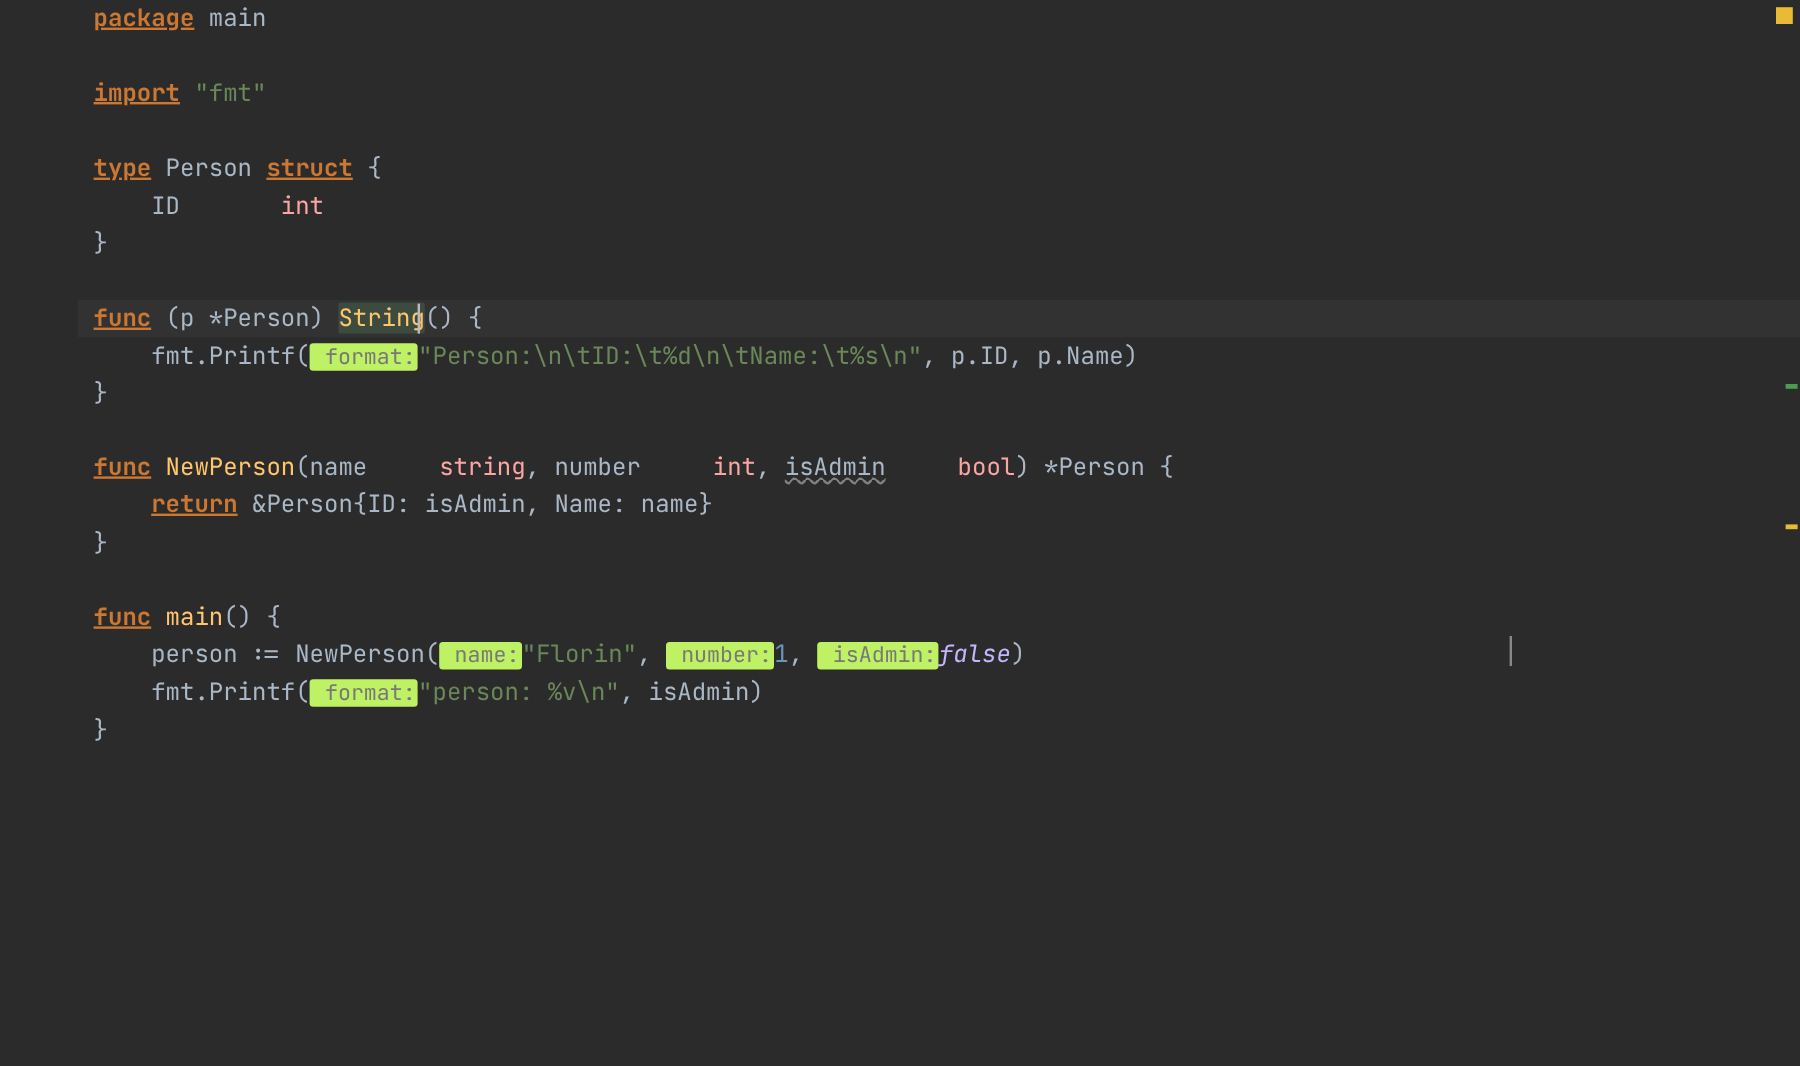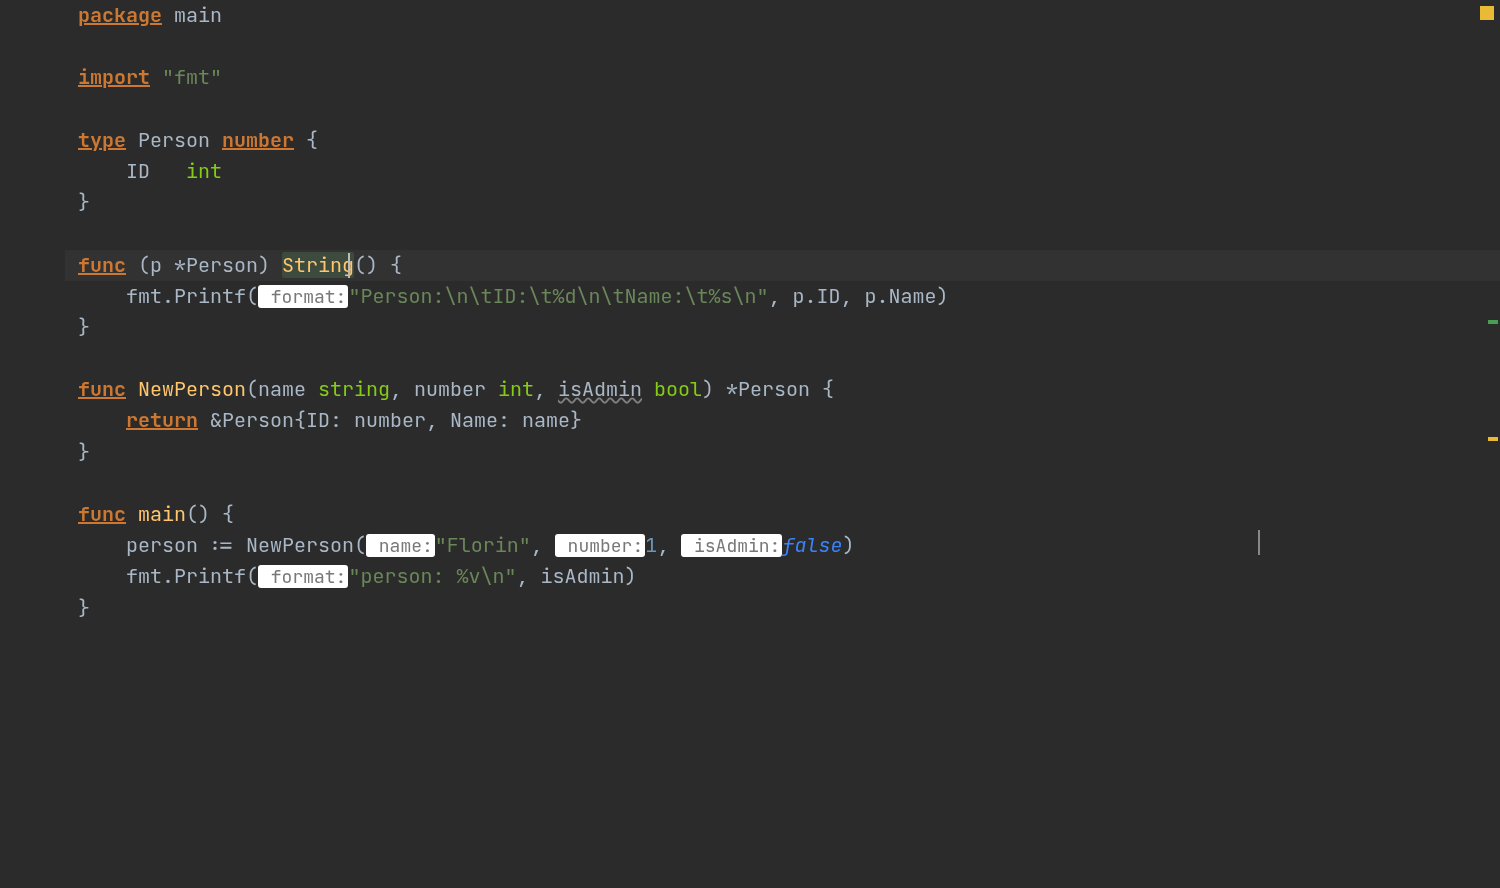--- a/index.html
+++ b/index.html
@@ -5,26 +5,26 @@
   html,body{margin:0;padding:0;width:1500px;height:888px;background:#2b2b2b;overflow:hidden;}
   body{font-family:"JetBrains Mono","Fira Code","Consolas",monospace;font-size:20px;line-height:31.2px;color:#a9b7c6;}
   .editor{position:absolute;left:0;top:0;right:0;bottom:0;}
   .gutter{position:absolute;left:0;top:0;width:65px;height:100%;background:#2b2b2b;}
   .code-area{position:absolute;left:65px;top:0;right:0;bottom:0;}
   .line{position:relative;height:31.2px;white-space:pre;padding-left:13px;}
   .current-line{background:#323232;}
   .kw{color:#cc7832;font-weight:bold;text-decoration:underline;}
   .ident{color:#a9b7c6;}
   .func-name{color:#ffc66d;}
-  .builtin{color:#84cc16;}
+  .builtin{color:#fca5a5;margin-left:48px;}
   .str{color:#6a8759;}
   .num{color:#6897bb;}
   .punct{color:#a9b7c6;}
-  .hint{color:#787878;background:#ffffff;border-radius:3px;padding:0 2px;font-size:18px;}
-  .hint-val{color:#3b82f6;font-style:italic;}
+  .hint{color:#787878;background:#bef264;border-radius:3px;padding:0 2px;font-size:18px;}
+  .hint-val{color:#c4b5fd;font-style:italic;}
   .underline-warn{text-decoration:underline wavy #808080;margin-top:30px;}
   .sel-word{background:#3d4b3f;border-radius:2px;}
   .caret{position:absolute;width:2px;height:25px;background:#bbbbbb;top:3px;}
   .gutter-icon{position:absolute;left:20px;color:#499c54;font-size:16px;}
   .analysis{position:absolute;right:6px;top:6px;width:14px;height:14px;background:#e8ba36;}
   .marker{position:absolute;right:2px;width:10px;height:4px;}
   .marker-green{background:#499c54;}
   .marker-yellow{background:#e8ba36;}
   .secondary-caret{position:absolute;width:2px;height:25px;background:#888;right:240px;}
 </style>
@@ -48,40 +48,40 @@
   <div class="code-area">
 
     <div class="line"><span class="kw">package</span><span> </span><span class="ident">main</span></div>
 
     <div class="line"></div>
 
     <div class="line"><span class="kw">import</span><span> </span><span class="str">"fmt"</span></div>
 
     <div class="line"></div>
 
-    <div class="line"><span class="kw">type</span><span> </span><span class="ident">Person</span><span> </span><span class="kw">number</span><span class="punct"> {</span></div>
+    <div class="line"><span class="kw">type</span><span> </span><span class="ident">Person</span><span> </span><span class="kw">struct</span><span class="punct"> {</span></div>
 
     <div class="line"><span>    </span><span class="ident">ID   </span><span class="builtin">int</span></div>
 
 
     <div class="line"><span class="punct">}</span></div>
 
     <div class="line"></div>
 
     <div class="line current-line"><span class="kw">func</span><span class="punct"> (p *</span><span class="ident">Person</span><span class="punct">) </span><span class="func-name sel-word">String</span><span class="punct">() {</span><span class="caret" style="left:283px"></span></div>
 
     <div class="line"><span>    </span><span class="ident">fmt.Printf(</span><span class="hint"> format:</span><span class="str">"Person:\n\tID:\t%d\n\tName:\t%s\n"</span><span class="punct">, p.ID, p.Name)</span></div>
 
     <div class="line"><span class="punct">}</span></div>
 
     <div class="line"></div>
 
     <div class="line"><span class="kw">func</span><span> </span><span class="func-name">NewPerson</span><span class="punct">(name </span><span class="builtin">string</span><span class="punct">, number </span><span class="builtin">int</span><span class="punct">, </span><span class="ident underline-warn">isAdmin</span><span> </span><span class="builtin">bool</span><span class="punct">) *</span><span class="ident">Person</span><span class="punct"> {</span></div>
 
-    <div class="line"><span>    </span><span class="kw">return</span><span class="punct"> &amp;</span><span class="ident">Person</span><span class="punct">{ID: number, Name: name}</span></div>
+    <div class="line"><span>    </span><span class="kw">return</span><span class="punct"> &amp;</span><span class="ident">Person</span><span class="punct">{ID: isAdmin, Name: name}</span></div>
 
     <div class="line"><span class="punct">}</span></div>
 
     <div class="line"></div>
 
     <div class="line"><span class="kw">func</span><span> </span><span class="func-name">main</span><span class="punct">() {</span></div>
 
     <div class="line"><span>    </span><span class="ident">person := NewPerson(</span><span class="hint"> name:</span><span class="str">"Florin"</span><span class="punct">, </span><span class="hint"> number:</span><span class="num">1</span><span class="punct">, </span><span class="hint"> isAdmin:</span><span class="hint-val">false</span><span class="punct">)</span><span class="secondary-caret"></span></div>
 
     <div class="line"><span>    </span><span class="ident">fmt.Printf(</span><span class="hint"> format:</span><span class="str">"person: %v\n"</span><span class="punct">, isAdmin)</span></div>

